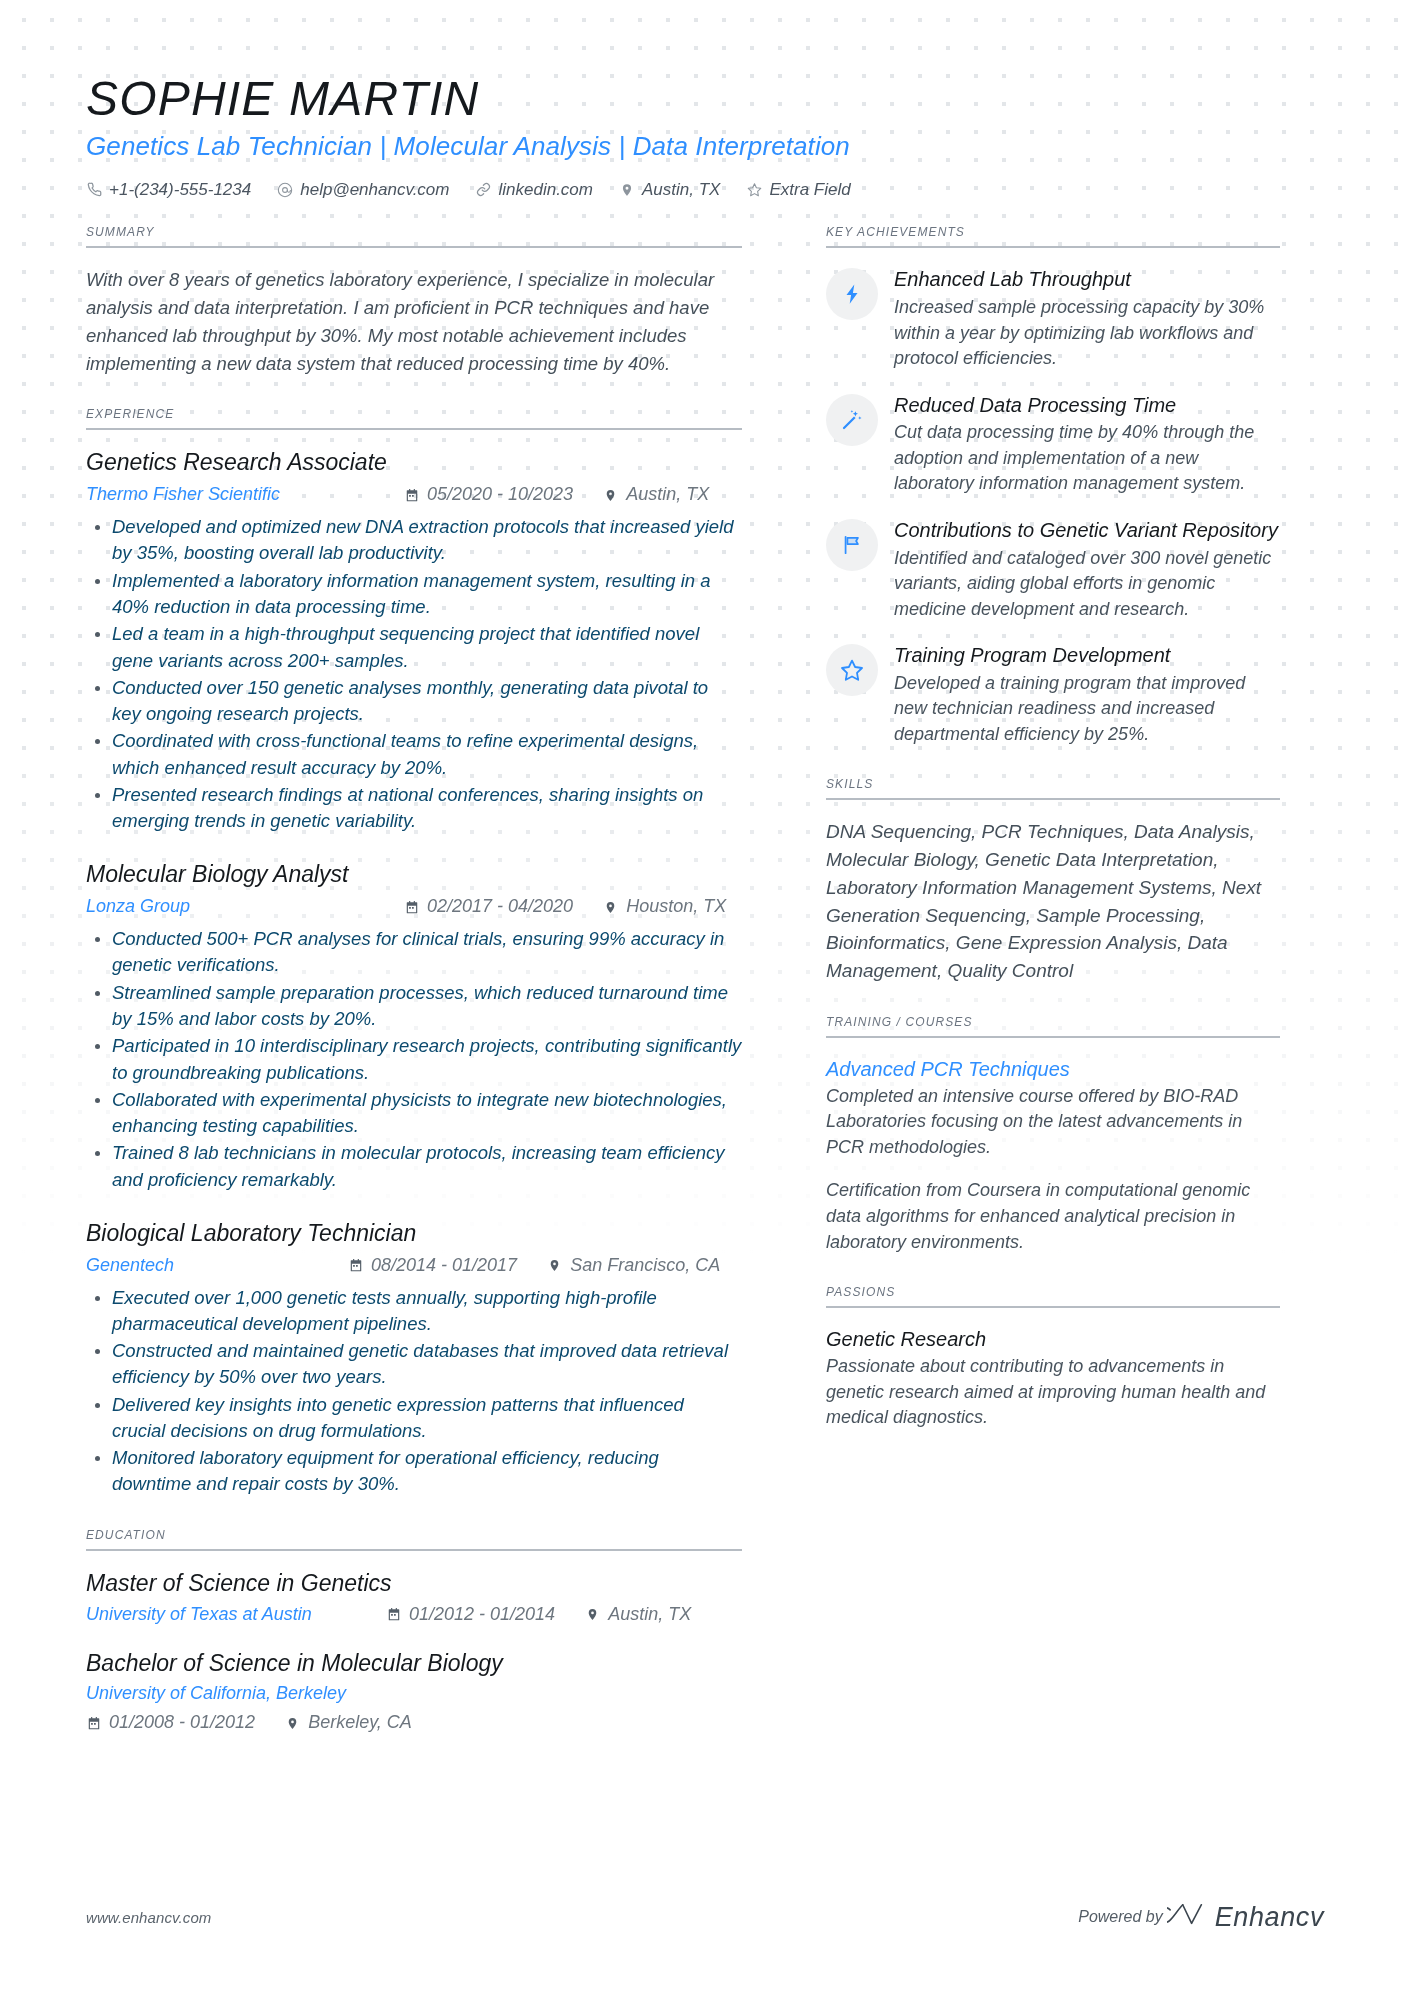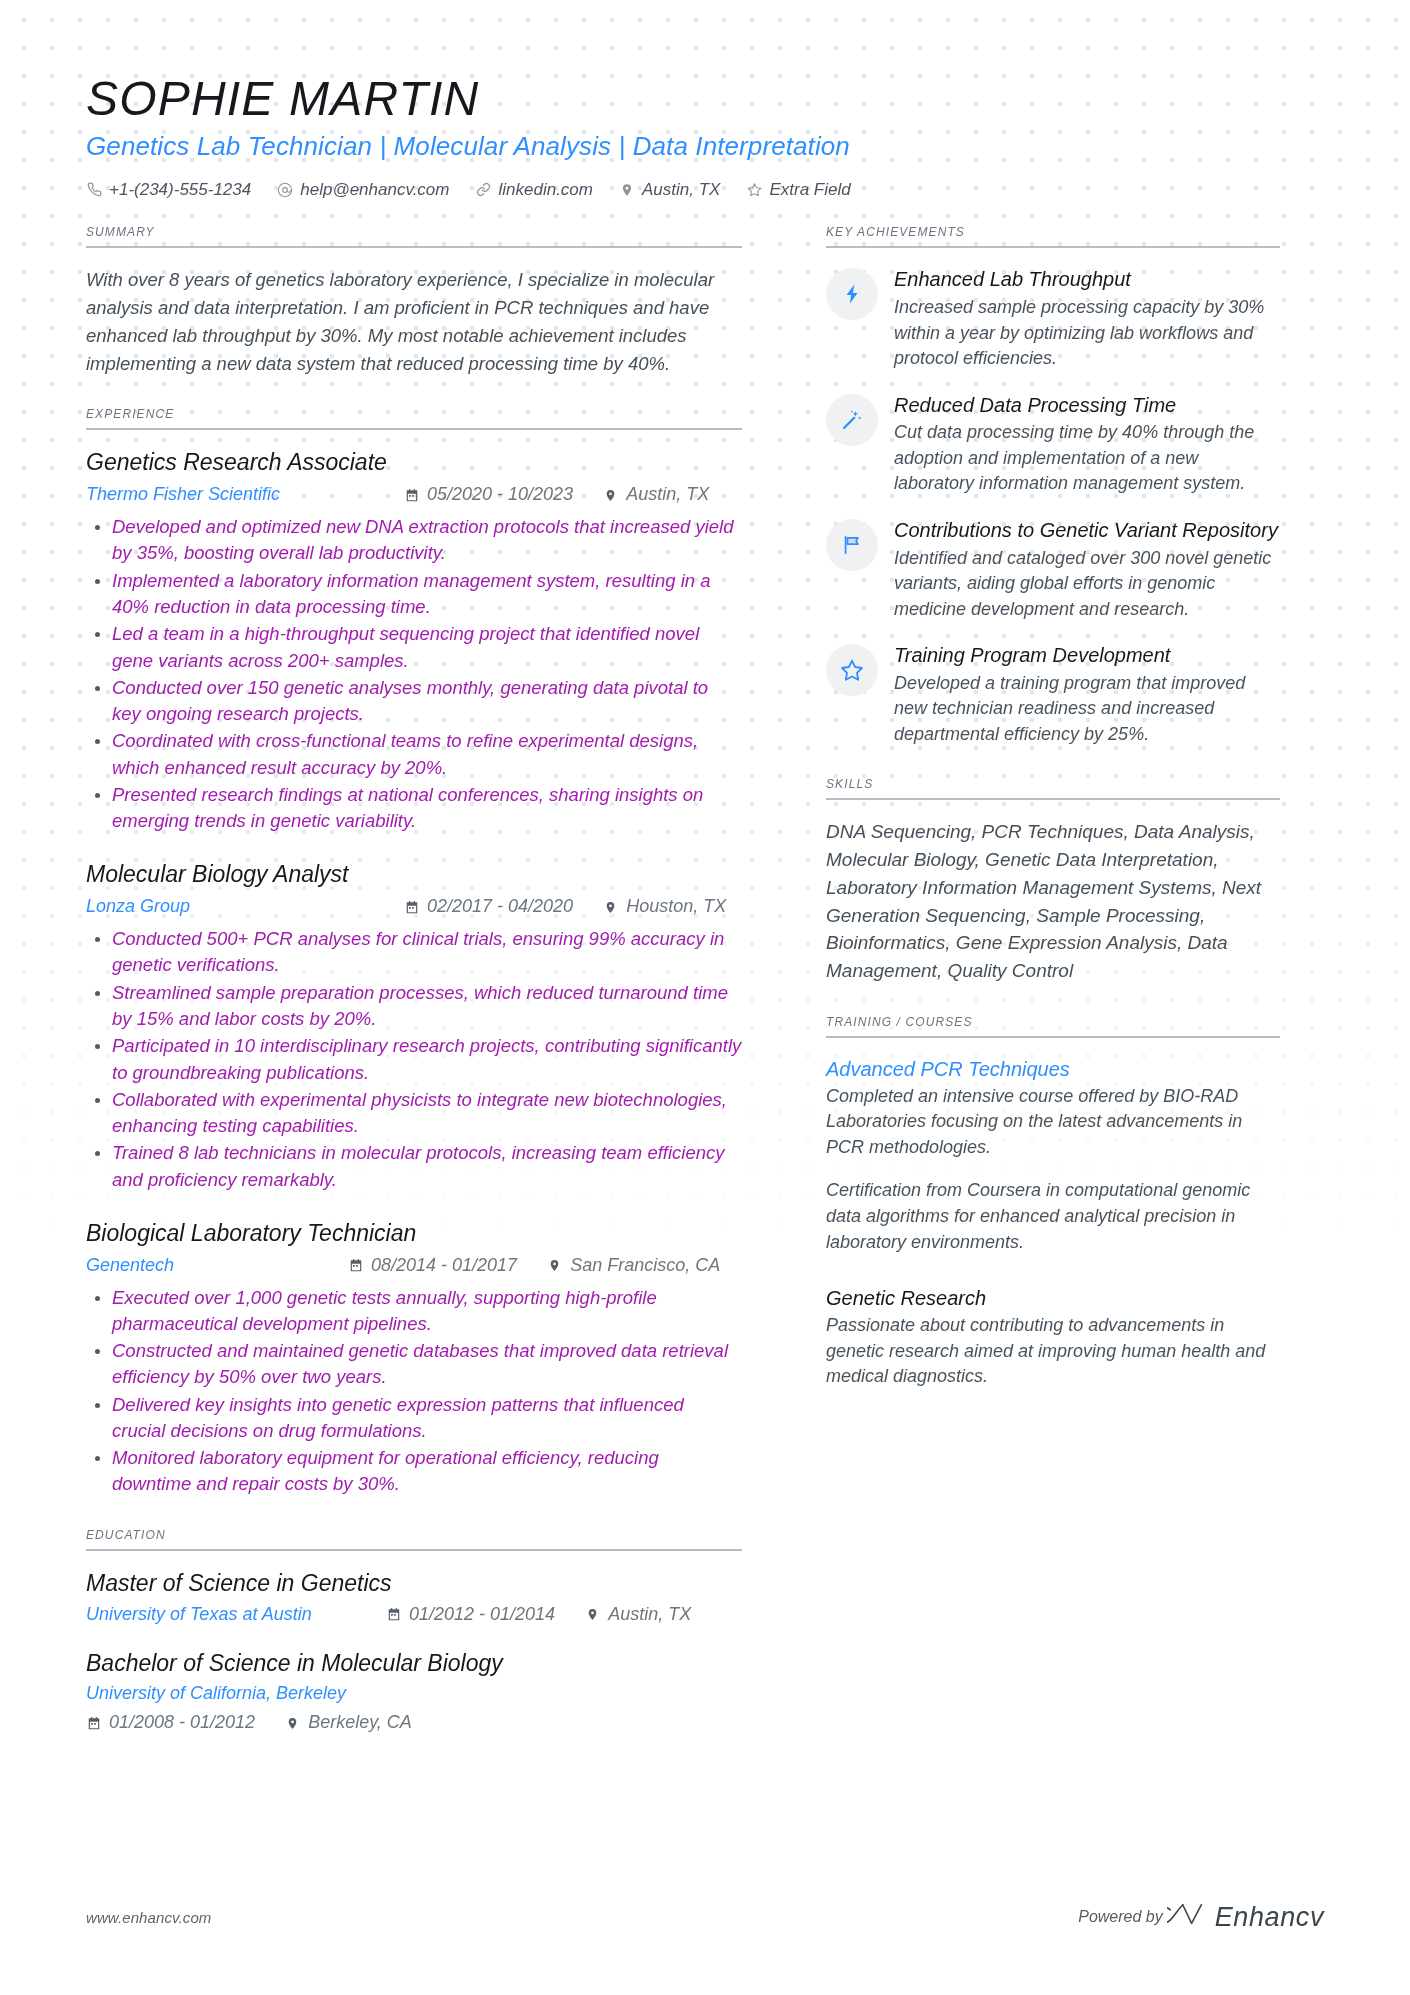--- a/index.html
+++ b/index.html
@@ -170,21 +170,21 @@
   ul.bullets {
     list-style: none;
     margin: 2px 0 0 0;
     padding: 0;
   }
   ul.bullets li {
     position: relative;
     padding-left: 26px;
     font-size: 18.5px;
     line-height: 1.42;
-    color: #a21caf;
+    color: #0c4a6e;
     margin-bottom: 1px;
   }
   ul.bullets li::before {
     content: "";
     position: absolute;
     left: 9px;
     top: 11px;
     width: 5px; height: 5px;
     border-radius: 50%;
     background: #515b65;
@@ -625,20 +625,21 @@
             <div class="course-title">Advanced PCR Techniques</div>
             <div class="course-desc">Completed an intensive course offered by BIO-RAD Laboratories focusing on the latest advancements in PCR methodologies.</div>
           </div>
 
           <div class="course">
             <div class="course-desc">Certification from Coursera in computational genomic data algorithms for enhanced analytical precision in laboratory environments.</div>
           </div>
         </div>
 
         <div class="sec">
+          <div class="sec-head">PASSIONS</div>
           <div>
             <div class="passion-title">Genetic Research</div>
             <div class="passion-desc">Passionate about contributing to advancements in genetic research aimed at improving human health and medical diagnostics.</div>
           </div>
         </div>
 
       </div>
 
     </div>
   </div>

